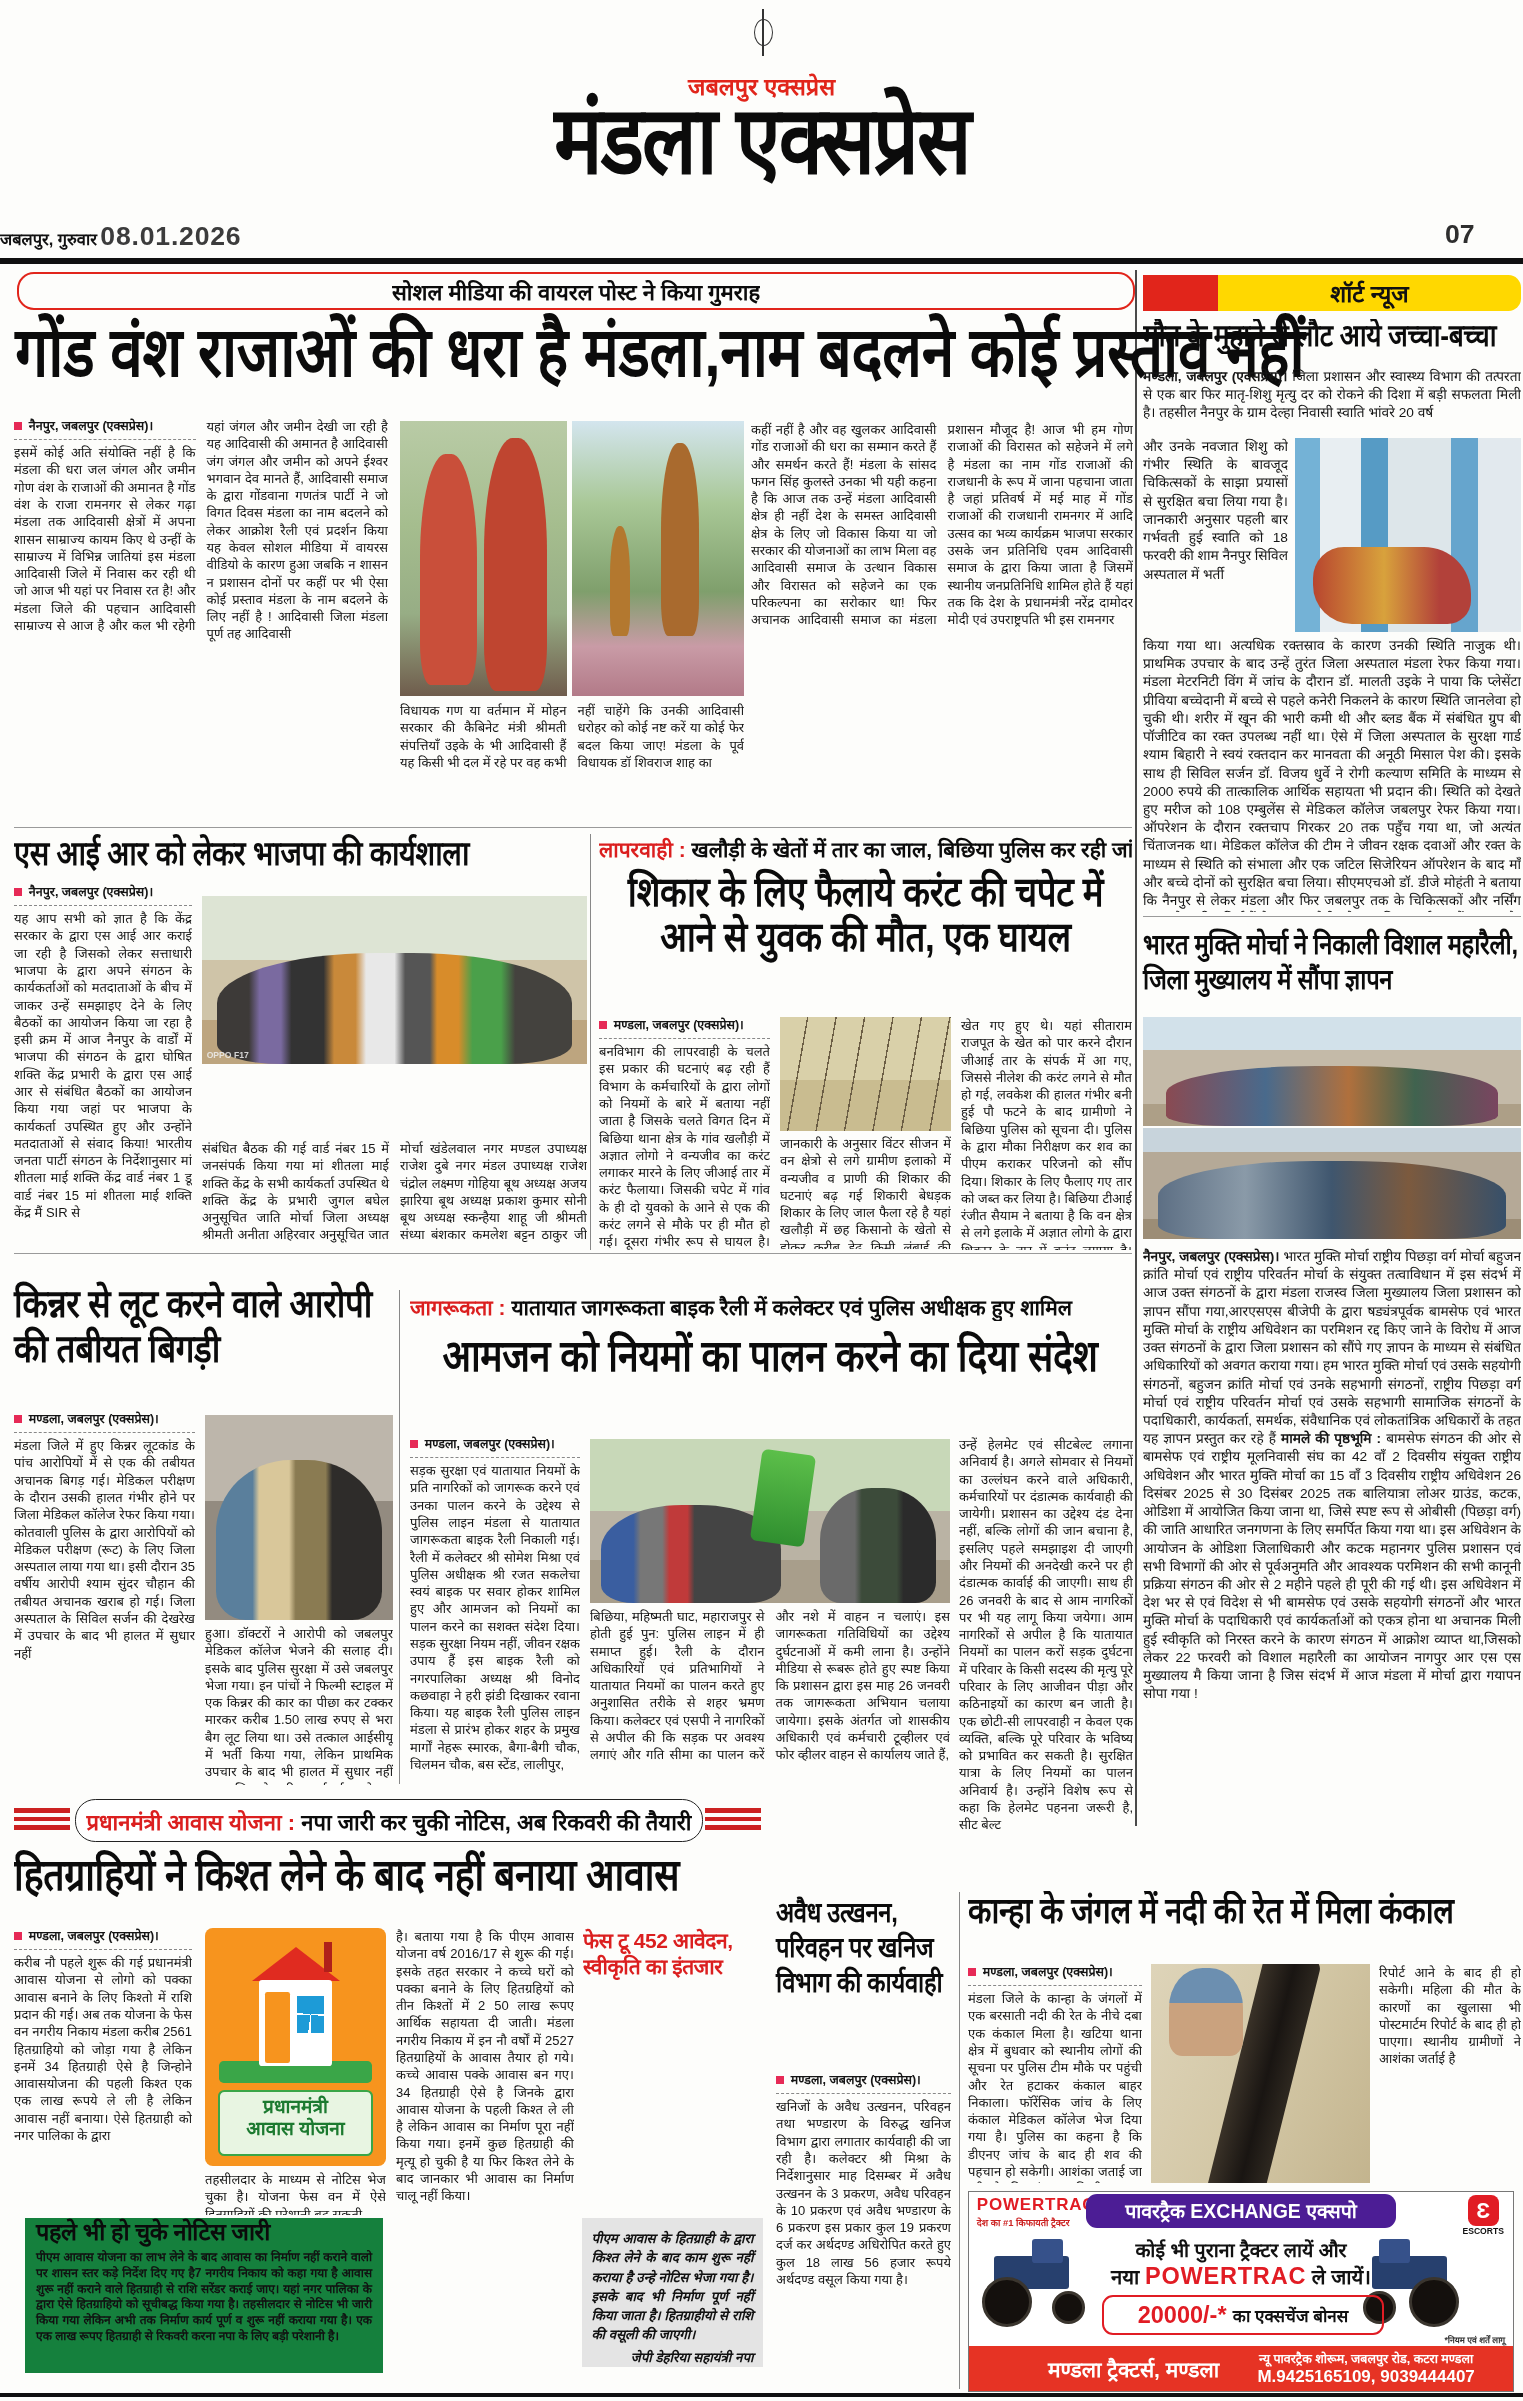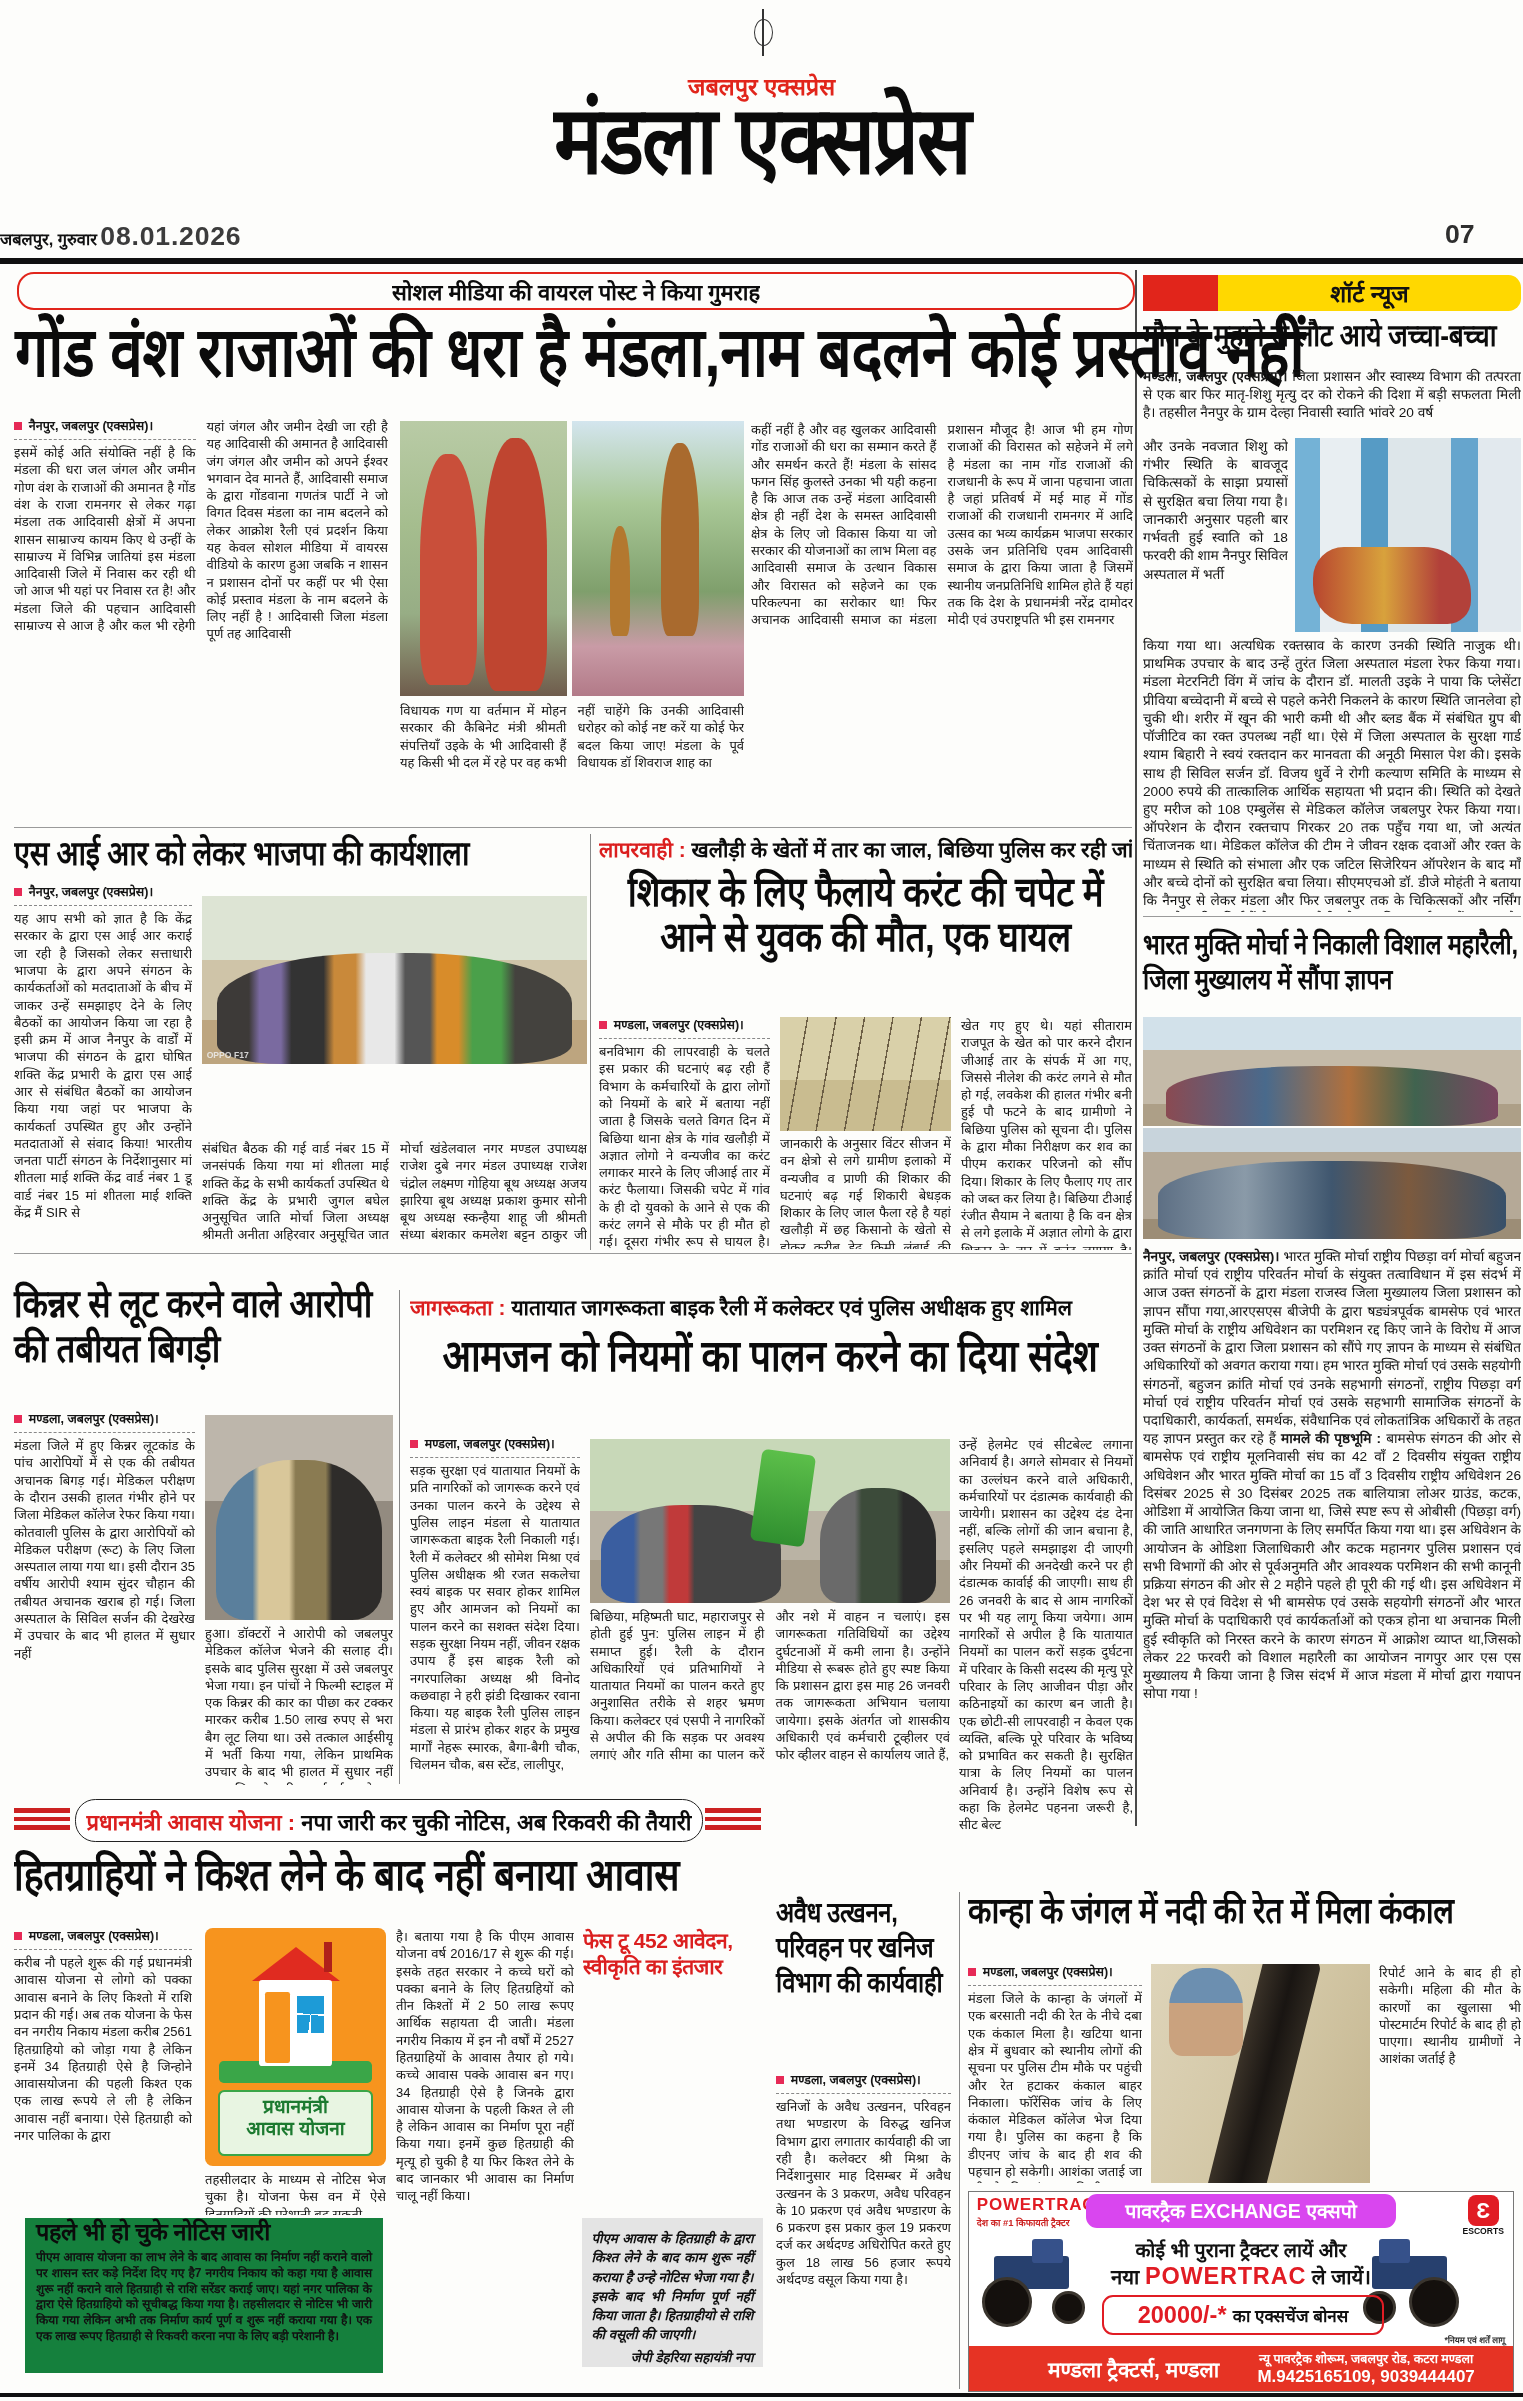--- a/index.html
+++ b/index.html
@@ -226,21 +226,21 @@
 </div>
 <div class="photo ph-sand" style="left:1151px;top:1964px;width:219px;height:219px">
   <div class="log"></div>
   <div class="fig" style="left:8%;top:2%;width:34%;height:40%;background:linear-gradient(180deg,#6c8fb0 0 40%,#caa27e 40%)"></div>
 </div>
 <div class="abs body" style="left:1379px;top:1964px;width:142px;height:219px">रिपोर्ट आने के बाद ही हो सकेगी। महिला की मौत के कारणों का खुलासा भी पोस्टमार्टम रिपोर्ट के बाद ही हो पाएगा। स्थानीय ग्रामीणों ने आशंका जर्ताई है</div>
 
 <div class="abs" style="left:968px;top:2191px;width:544px;height:199px;border:1.2px solid #777;background:#fff;overflow:hidden">
   <div style="position:absolute;left:7.8px;top:3.1px;font-size:17px;font-weight:900;color:#e11c24;letter-spacing:0.8px">POWERTRAC</div>
   <div style="position:absolute;left:7.8px;top:23.5px;font-size:9.4px;font-weight:700;color:#c22">देश का #1 किफायती ट्रैक्टर</div>
-  <div class="pill" style="position:absolute;left:117px;top:1.6px;width:310px;height:34px;background:#d946ef;display:flex;align-items:center;justify-content:center">
+  <div class="pill" style="position:absolute;left:117px;top:1.6px;width:310px;height:34px;background:#4c1d95;display:flex;align-items:center;justify-content:center">
     <span style="color:#fff;font-size:19.5px;font-weight:900;white-space:nowrap">पावरट्रैक EXCHANGE एक्सपो</span>
   </div>
   <div style="position:absolute;right:6.3px;top:3.1px;width:47px;text-align:center">
     <div style="width:31px;height:31px;margin:0 auto;background:#e11c24;border-radius:7.8px;color:#fff;font-size:22px;font-weight:900;line-height:31px">Ɛ</div>
     <div style="font-size:8.6px;font-weight:900;color:#111">ESCORTS</div>
   </div>
 
   <div class="tractor" style="position:absolute;left:11px;top:47px;width:109px;height:94px">
     <div class="wb" style="left:14px;top:17px;width:75px;height:33px"></div>
     <div class="wb" style="left:52px;top:0;width:31px;height:23.5px;background:#36518a"></div>

